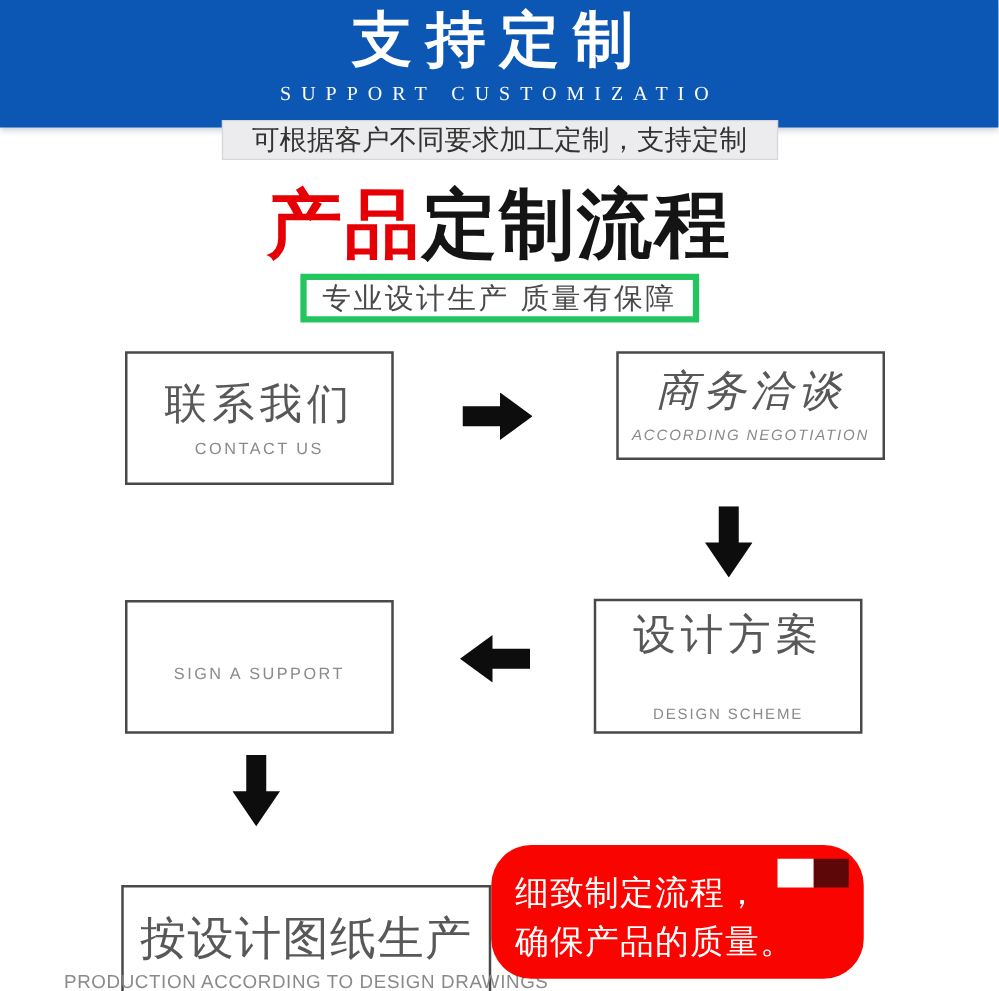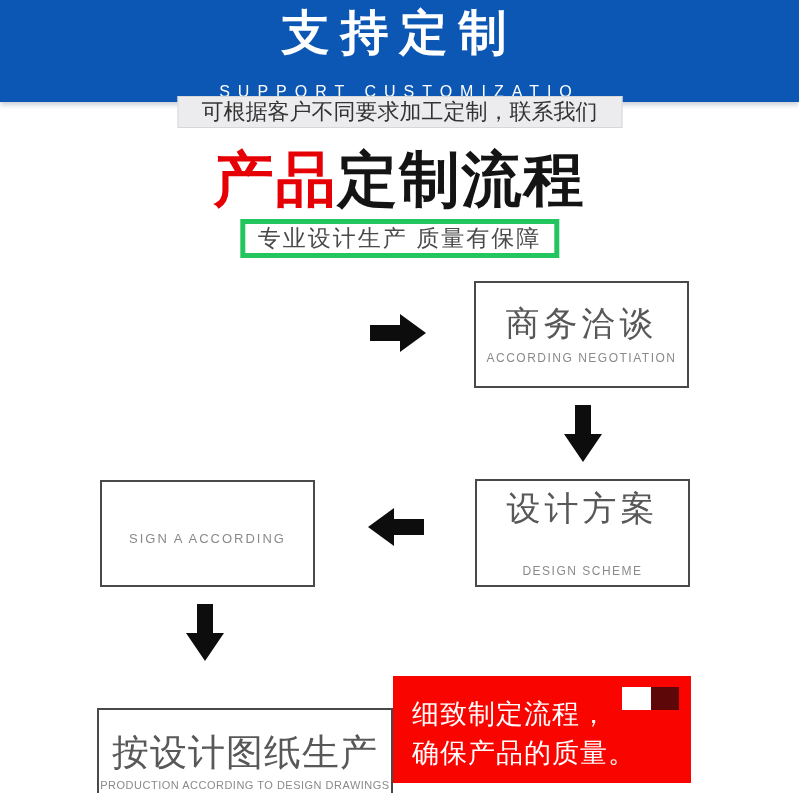--- a/index.html
+++ b/index.html
@@ -14,33 +14,34 @@
   }
 
   
   .banner {
     position: absolute;
     left: 0; top: 0;
     width: 799px;
     height: 102px;
     background: #0C56B4;
     box-shadow: 0 3px 5px rgba(40,60,90,0.25);
+    font-family: Liberation Serif, serif;
   }
   .banner-title {
     padding-top: 7px;
     text-align: center;
     color: #ffffff;
     font-size: 48px;
     font-weight: bold;
     letter-spacing: 11px;
     line-height: 52px;
     white-space: nowrap;
   }
   .banner-subtitle {
-    margin-top: 24px;
+    margin-top: 8px;
     text-align: center;
     color: #ffffff;
     font-size: 16px;
     letter-spacing: 8px;
     white-space: nowrap;
   }
   .banner-tagline {
     position: absolute;
     left: 50%;
     top: 96px;
@@ -108,27 +109,27 @@
     white-space: nowrap;
   }
   .step-en {
     margin-top: 9px;
     color: #8a8a8a;
     font-size: 13px;
     letter-spacing: 2px;
     white-space: nowrap;
   }
   .box-a { left: 100px; top: 281px; width: 215px; height: 107px; }
-  .box-b { left: 474px; top: 281px; width: 215px; height: 107px; }
+  .box-b { left: 493px; top: 281px; width: 215px; height: 87px; font-style: italic; }
   .box-c { left: 475px; top: 479px; width: 215px; height: 108px; gap: 28px; }
   .box-d { left: 100px; top: 480px; width: 215px; height: 107px; }
   .box-e { left: 97px;  top: 708px; width: 296px; height: 109px; }
   .box-b .step-en, .box-c .step-en { letter-spacing: 1.5px; font-size: 12px; }
   .box-e .step-zh { font-size: 37px; letter-spacing: 1px; }
-  .box-e .step-en { font-size: 11px; letter-spacing: 0.5px; margin-top: 7px; }
+  .box-e .step-en { font-size: 15px; letter-spacing: 0.5px; margin-top: 7px; }
 
   
   .arrow { position: absolute; fill: #0d0d0d; }
   .arrow-right  { left: 370px; top: 314px; width: 56px; height: 38px; }
   .arrow-down-1 { left: 564px; top: 405px; width: 38px; height: 57px; }
   .arrow-left   { left: 368px; top: 508px; width: 56px; height: 38px; }
   .arrow-down-2 { left: 186px; top: 604px; width: 38px; height: 57px; }
 
   
   .note {
@@ -136,42 +137,47 @@
     left: 393px; top: 676px;
     width: 298px; height: 107px;
     box-sizing: border-box;
     background: #FA0400;
     color: #ffffff;
     padding: 19px 0 0 19px;
     font-size: 27px;
     line-height: 39px;
     letter-spacing: 1px;
     white-space: nowrap;
+    border-radius: 32px;
   }
   .sq { position: absolute; top: 11px; }
   .sq-white  { left: 229px; width: 29px; height: 23px; background: #FFFFFF; }
   .sq-maroon { left: 258px; width: 28px; height: 23px; background: #5D0709; }
 </style>
 </head>
 <body>
 
 <div class="page">
 
   <header class="banner">
     <div class="banner-title">支持定制</div>
     <div class="banner-subtitle">SUPPORT CUSTOMIZATIO</div>
-    <div class="banner-tagline">可根据客户不同要求加工定制，联系我们</div>
+    <div class="banner-tagline">可根据客户不同要求加工定制，支持定制</div>
   </header>
 
   <div class="process-title">
     <span class="red">产品</span><span class="black">定制流程</span>
   </div>
 
   <div class="quality-badge">专业设计生产 质量有保障</div>
 
+  <div class="step box-a">
+    <div class="step-zh">联系我们</div>
+    <div class="step-en">CONTACT US</div>
+  </div>
 
   <svg class="arrow arrow-right" viewBox="0 0 56 38" xmlns="http://www.w3.org/2000/svg">
     <path d="M0 11 H30 V0 L56 19 L30 38 V27 H0 Z"></path>
   </svg>
 
   <div class="step box-b">
     <div class="step-zh">商务洽谈</div>
     <div class="step-en">ACCORDING NEGOTIATION</div>
   </div>
 
@@ -182,21 +188,21 @@
   <div class="step box-c">
     <div class="step-zh">设计方案</div>
     <div class="step-en">DESIGN SCHEME</div>
   </div>
 
   <svg class="arrow arrow-left" viewBox="0 0 56 38" xmlns="http://www.w3.org/2000/svg">
     <path d="M56 11 H26 V0 L0 19 L26 38 V27 H56 Z"></path>
   </svg>
 
   <div class="step box-d">
-    <div class="step-en">SIGN A ACCORDING</div>
+    <div class="step-en">SIGN A SUPPORT</div>
   </div>
 
   <svg class="arrow arrow-down-2" viewBox="0 0 38 57" xmlns="http://www.w3.org/2000/svg">
     <path d="M11 0 H27 V29 H38 L19 57 L0 29 H11 Z"></path>
   </svg>
 
   <div class="step box-e">
     <div class="step-zh">按设计图纸生产</div>
     <div class="step-en">PRODUCTION ACCORDING TO DESIGN DRAWINGS</div>
   </div>

